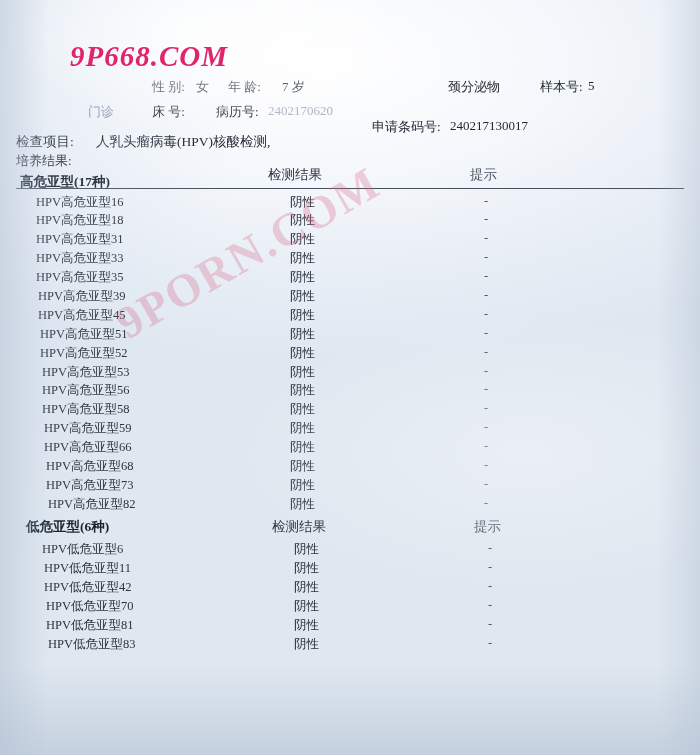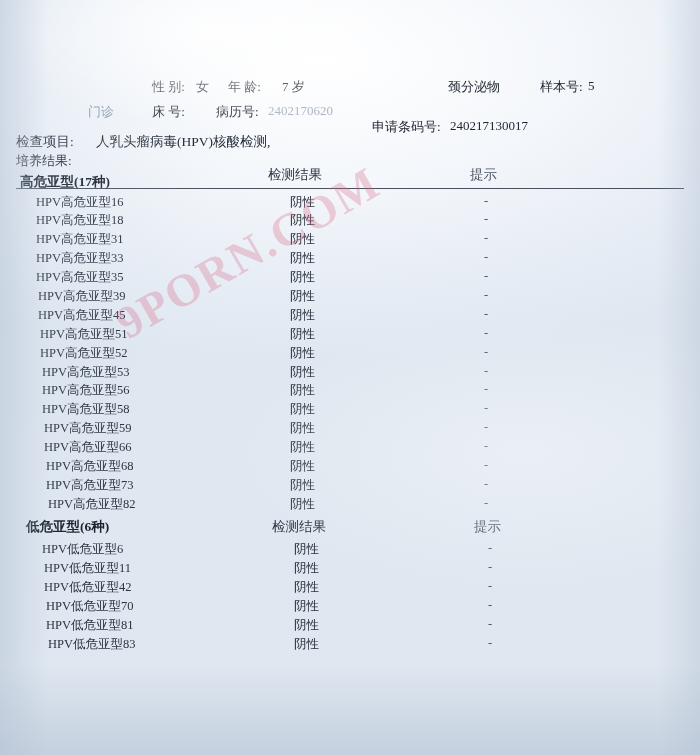--- a/index.html
+++ b/index.html
@@ -270,13 +270,14 @@
       <div class="f row-res" style="top:636px; left:294px;">阴性</div>
       <div class="f row-hint dash" style="top:636px; left:488px;">-</div>
     </div>
 
   </div>
 
   <div id="glare"></div>
   <div id="edgeshade"></div>
 
   <div class="wm-diag">9PORN.COM</div>
+  <div class="wm-top">9P668.COM</div>
 </div>
 
 </body></html>

